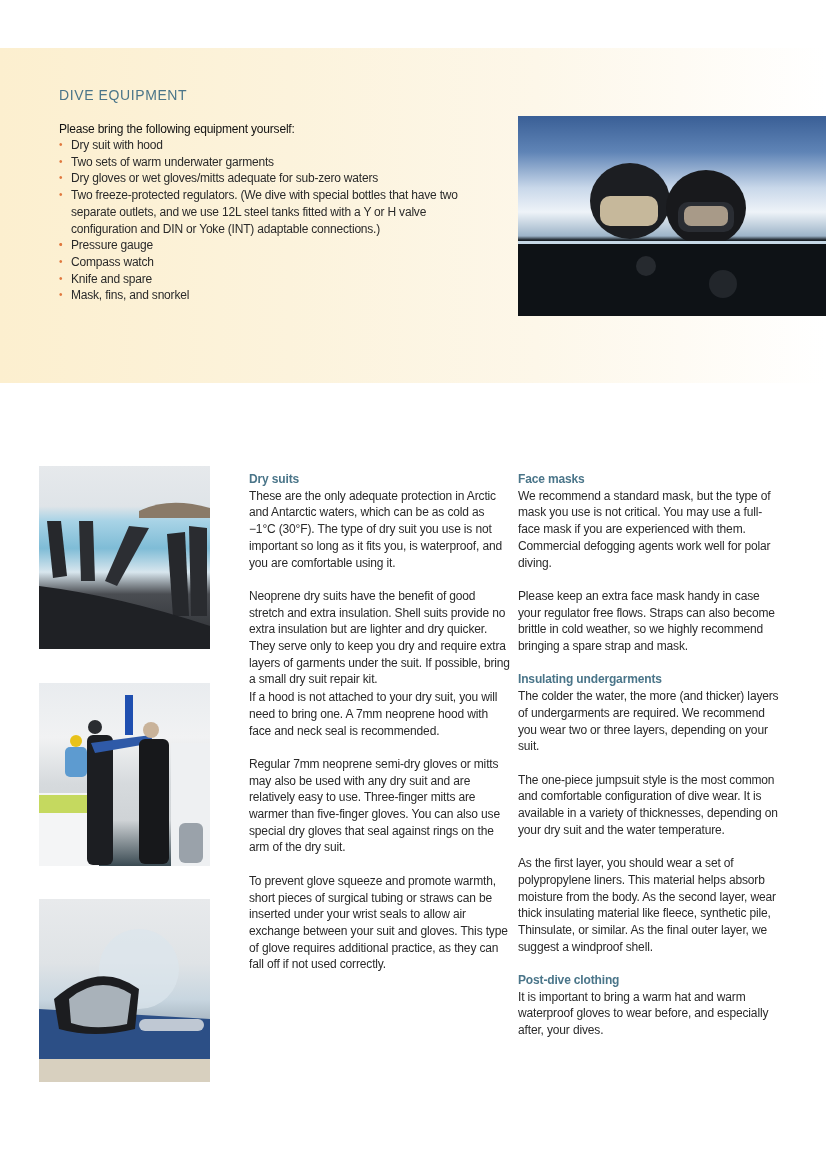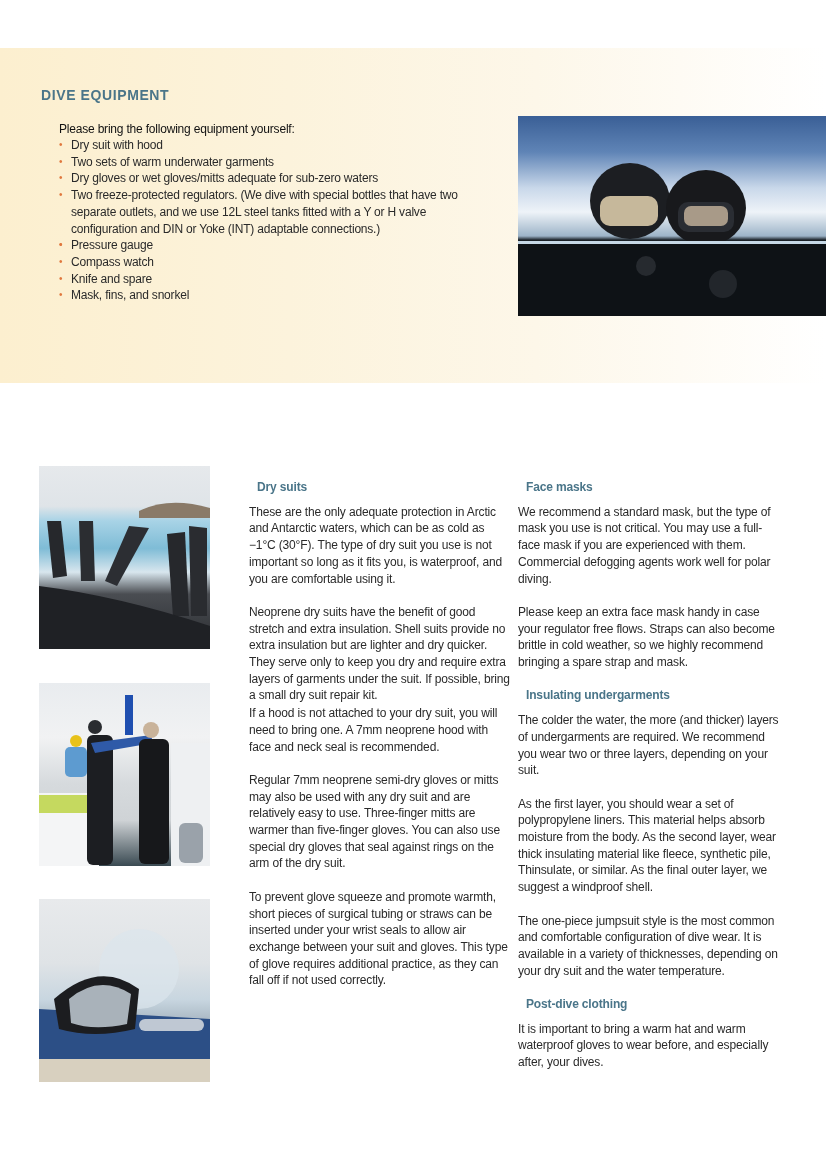--- a/index.html
+++ b/index.html
@@ -7,22 +7,22 @@
     width: 826px; height: 1169px; position: relative; overflow: hidden;
     background: #ffffff;
     font-family: "Liberation Sans", sans-serif;
     color: #2a2a2a;
   }
   .band {
     position: absolute; left: 0; top: 48px; width: 826px; height: 335px;
     background: linear-gradient(90deg, #fcefcf 0%, #fcf3dc 35%, #fdf7e9 65%, #ffffff 100%);
   }
   .title {
-    position: absolute; left: 41px; top: 87px;
-    font-size: 14px; font-weight: bold; letter-spacing: 0.6px;
+    position: absolute; left: 59px; top: 87px;
+    font-size: 14px; font-weight: normal; letter-spacing: 0.6px;
     color: #4a7589;
   }
   .intro {
     position: absolute; left: 59px; top: 122px; width: 450px;
     font-size: 12px; font-weight: normal; color: #111;
     letter-spacing: -0.2px;
   }
   ul.equip {
     position: absolute; left: 59px; top: 137px; width: 450px;
     margin: 0; padding: 0; list-style: none;
@@ -46,21 +46,21 @@
   .p3 { left: 39px; top: 899px; width: 171px; height: 183px;
     background: linear-gradient(180deg, #e8eaec 0%, #dfe3e6 35%, #c8d6e0 55%, #9aa9b6 72%, #2b4e80 82%, #c9c2b2 100%); }
   .col {
     position: absolute; width: 262px;
     font-size: 12px; line-height: 16.7px; color: #2a2a2a;
     letter-spacing: -0.15px;
   }
   .col1 { left: 249px; top: 471px; }
   .col2 { left: 518px; top: 471px; }
   .col h3 {
-    margin: 8px; font-size: 12px; line-height: 16.7px; font-weight: bold; color: #4a7589;
+    margin: 0; font-size: 12px; line-height: 16.7px; font-weight: bold; color: #4a7589;
   }
   .col p { margin: 0 0 16.7px 0; }
   svg { display: block; }
 </style>
 </head>
 <body>
 
 <div class="band"></div>
 
 <div class="title">DIVE EQUIPMENT</div>
@@ -140,17 +140,17 @@
   <p>Regular 7mm neoprene semi-dry gloves or mitts may also be used with any dry suit and are relatively easy to use. Three-finger mitts are warmer than five-finger gloves. You can also use special dry gloves that seal against rings on the arm of the dry suit.</p>
   <p>To prevent glove squeeze and promote warmth, short pieces of surgical tubing or straws can be inserted under your wrist seals to allow air exchange between your suit and gloves. This type of glove requires additional practice, as they can fall off if not used correctly.</p>
 </div>
 
 <div class="col col2">
   <h3>Face masks</h3>
   <p>We recommend a standard mask, but the type of mask you use is not critical. You may use a full-face mask if you are experienced with them. Commercial defogging agents work well for polar diving.</p>
   <p>Please keep an extra face mask handy in case your regulator free flows. Straps can also become brittle in cold weather, so we highly recommend bringing a spare strap and mask.</p>
   <h3>Insulating undergarments</h3>
   <p>The colder the water, the more (and thicker) layers of undergarments are required. We recommend you wear two or three layers, depending on your suit.</p>
+  <p>The one-piece jumpsuit style is the most common and comfortable configuration of dive wear. It is available in a variety of thicknesses, depending on your dry suit and the water temperature.</p>
   <p>As the first layer, you should wear a set of polypropylene liners. This material helps absorb moisture from the body. As the second layer, wear thick insulating material like fleece, synthetic pile, Thinsulate, or similar. As the final outer layer, we suggest a windproof shell.</p>
-  <p>The one-piece jumpsuit style is the most common and comfortable configuration of dive wear. It is available in a variety of thicknesses, depending on your dry suit and the water temperature.</p>
   <h3>Post-dive clothing</h3>
   <p>It is important to bring a warm hat and warm waterproof gloves to wear before, and especially after, your dives.</p>
 </div>
 
 </body></html>

